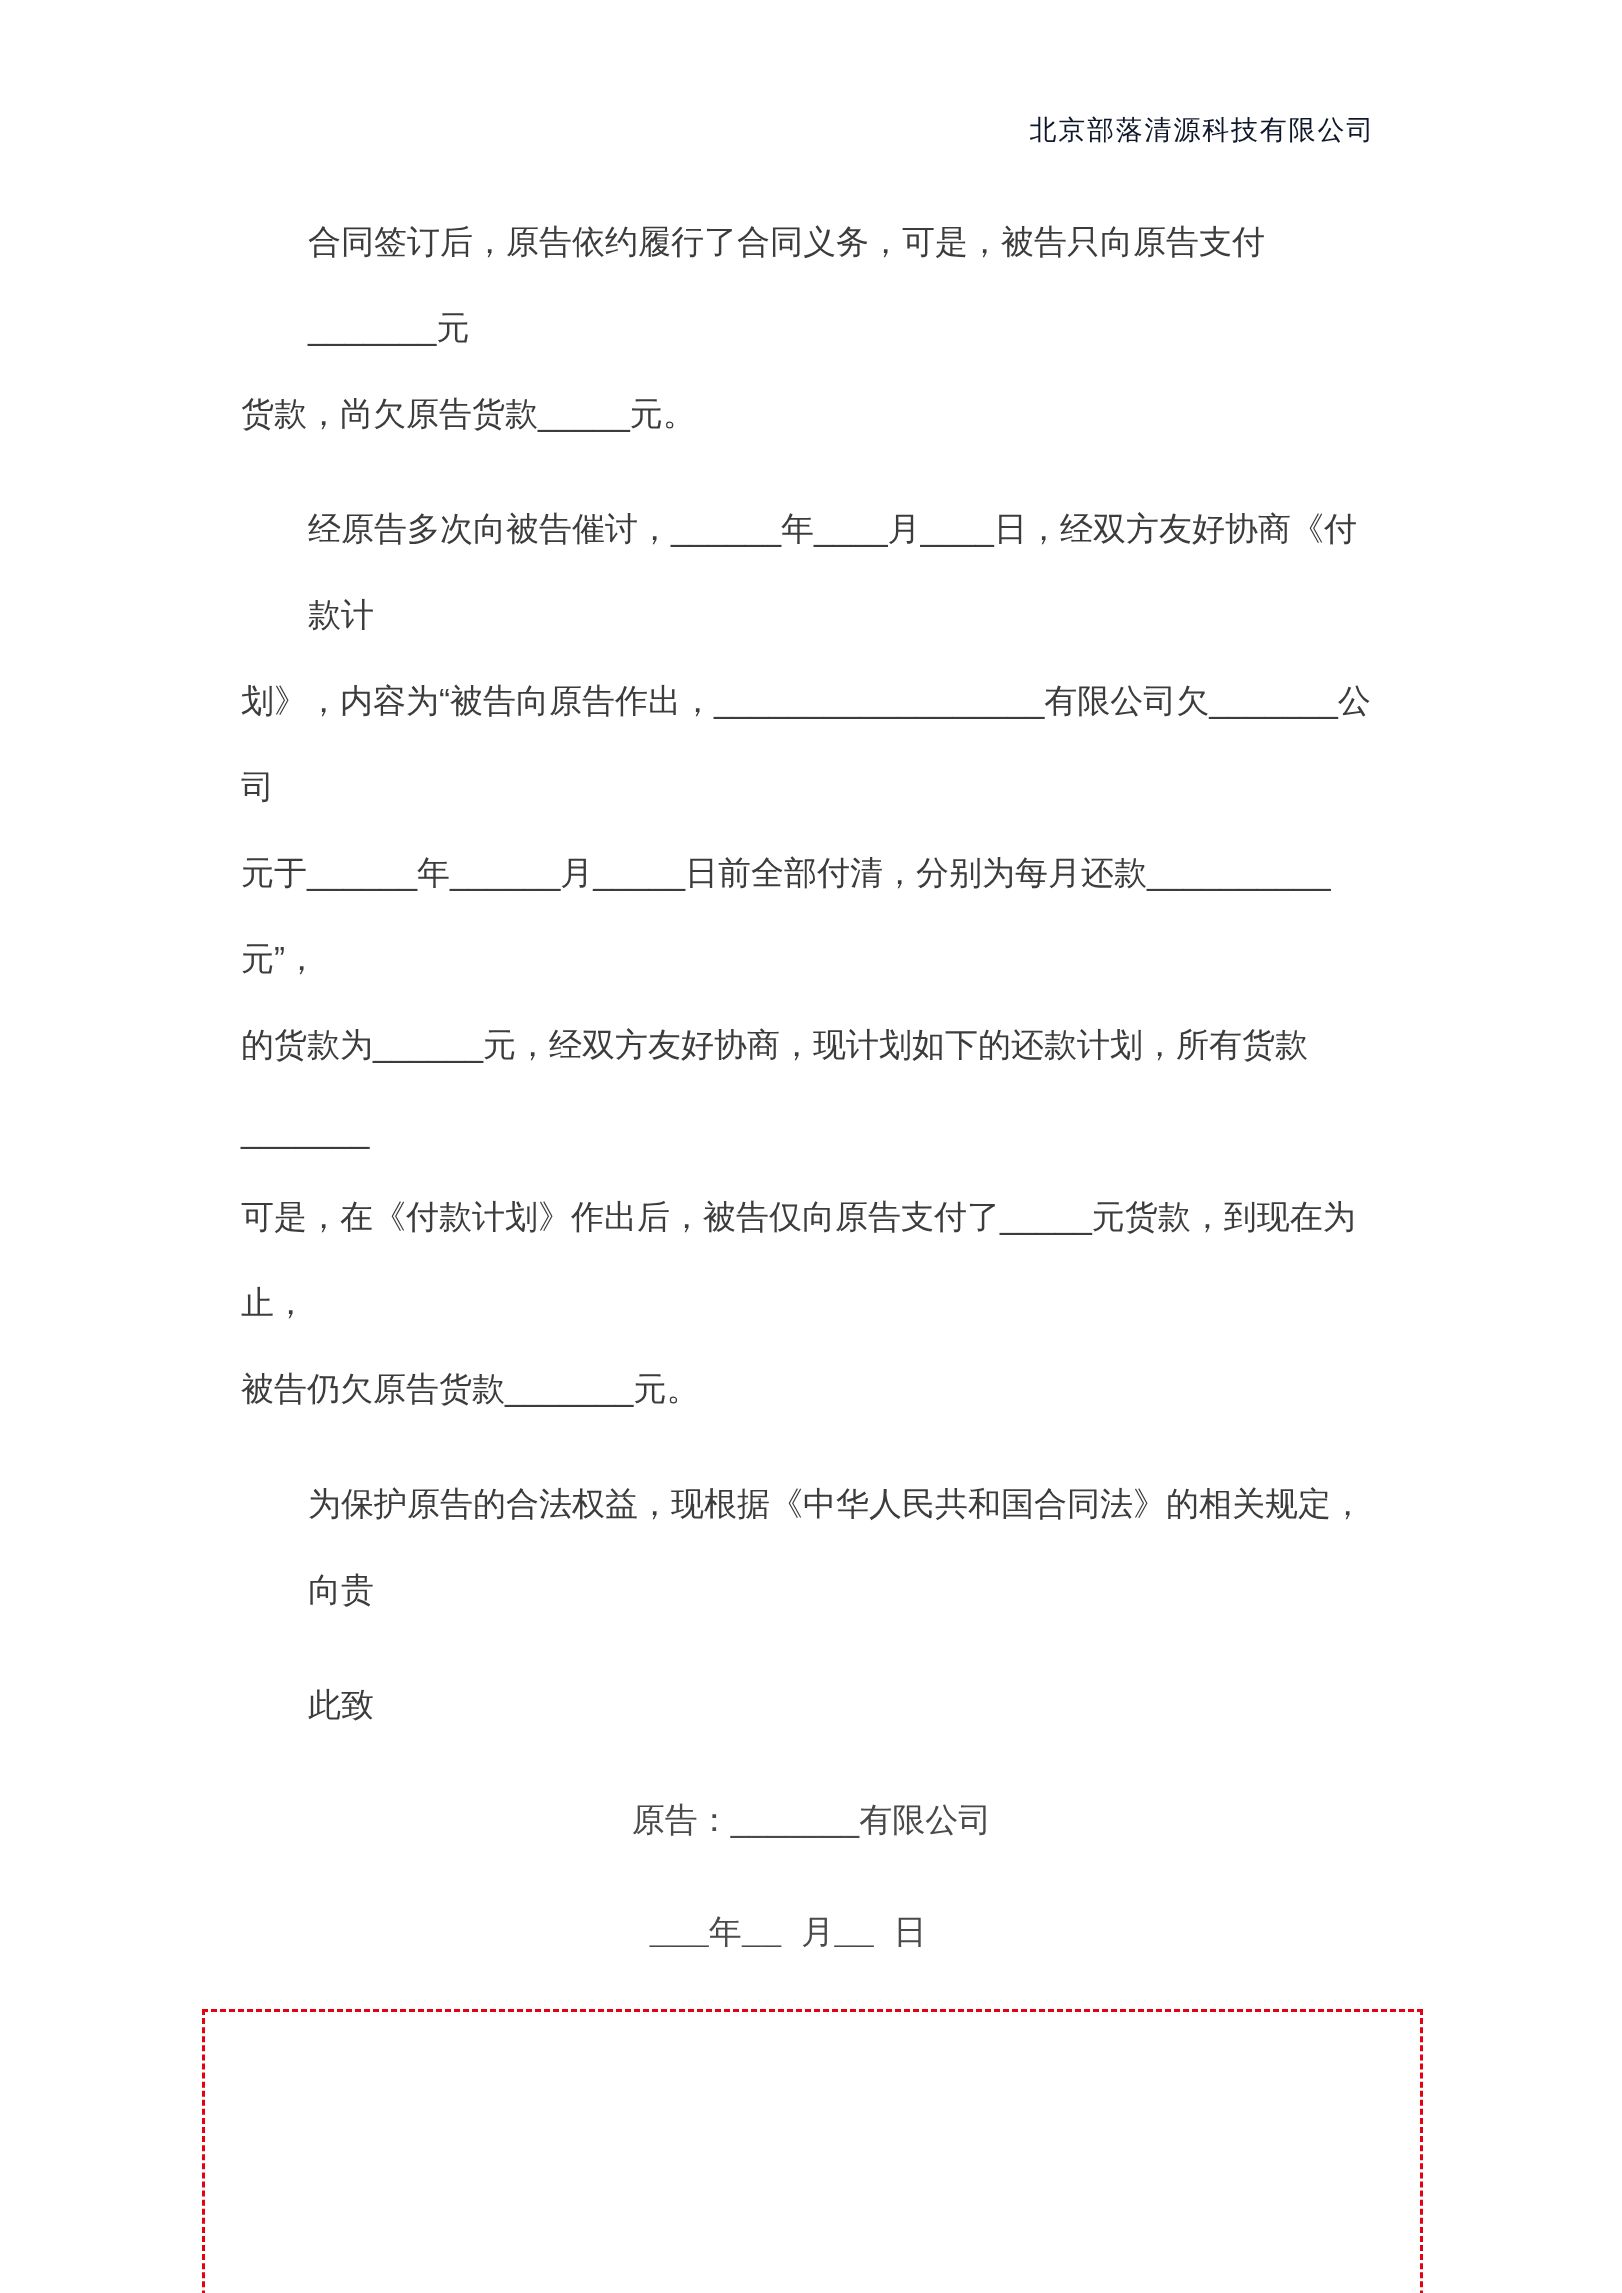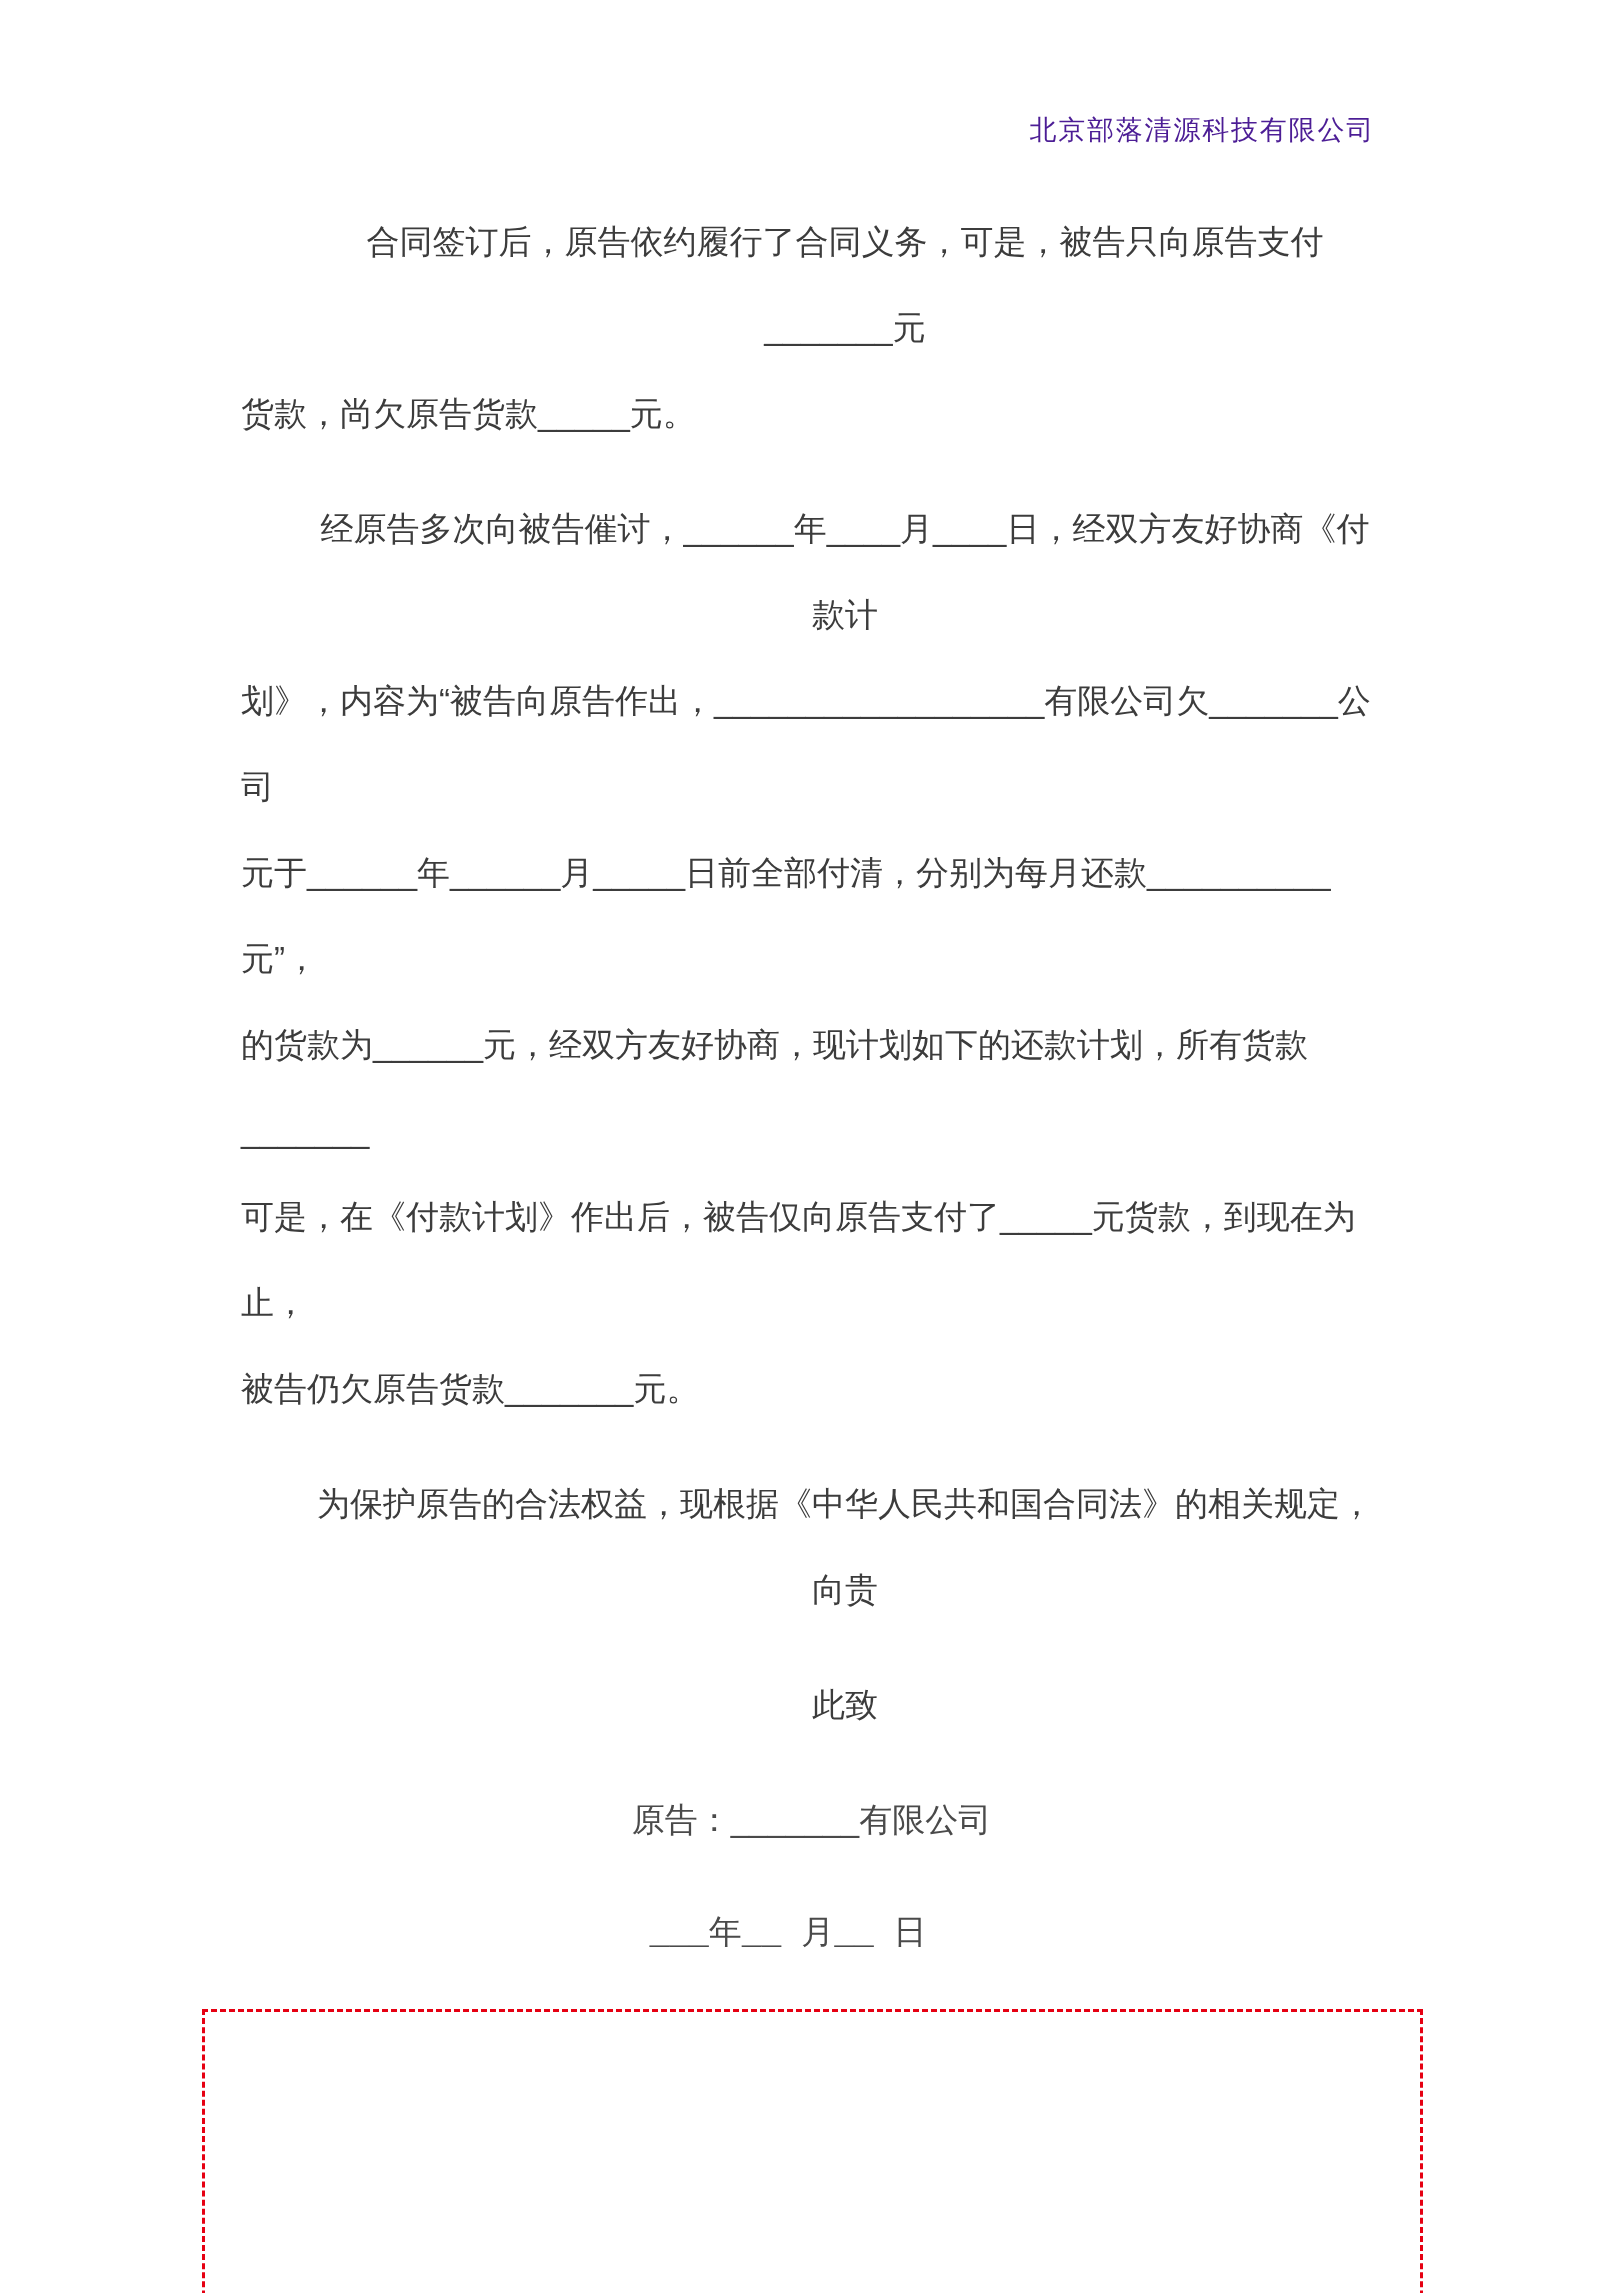--- a/index.html
+++ b/index.html
@@ -15,33 +15,33 @@
     overflow: hidden;
     font-family: "Liberation Sans", "DejaVu Sans", sans-serif;
     color: #3c3c3c;
   }
   .company-header {
     margin-top: 114px;
     padding-right: 248px;
     text-align: right;
     font-size: 27px;
     line-height: 33px;
-    color: #4c1d95;
+    color: #0f172a;
     letter-spacing: 1.8px;
   }
   .content {
     margin: 0 241px;
     font-size: 33px;
     line-height: 86px;
     text-align: left;
   }
   .para { margin: 29px 0 0 0; }
   #paragraphs .para:first-child { margin-top: 52px; }
   .line { white-space: pre-wrap; }
-  .line.indent { padding-left: 67px; text-align: center; }
+  .line.indent { padding-left: 67px; }
   .sig-line {
     margin-top: 29px;
     text-align: center;
     line-height: 86px;
     color: #4a4a4a;
   }
   .sig-line.date { padding-right: 47px; font-family: Liberation Mono, monospace; }
   .note-box {
     box-sizing: border-box;
     margin: 31px 0 0 -39px;

